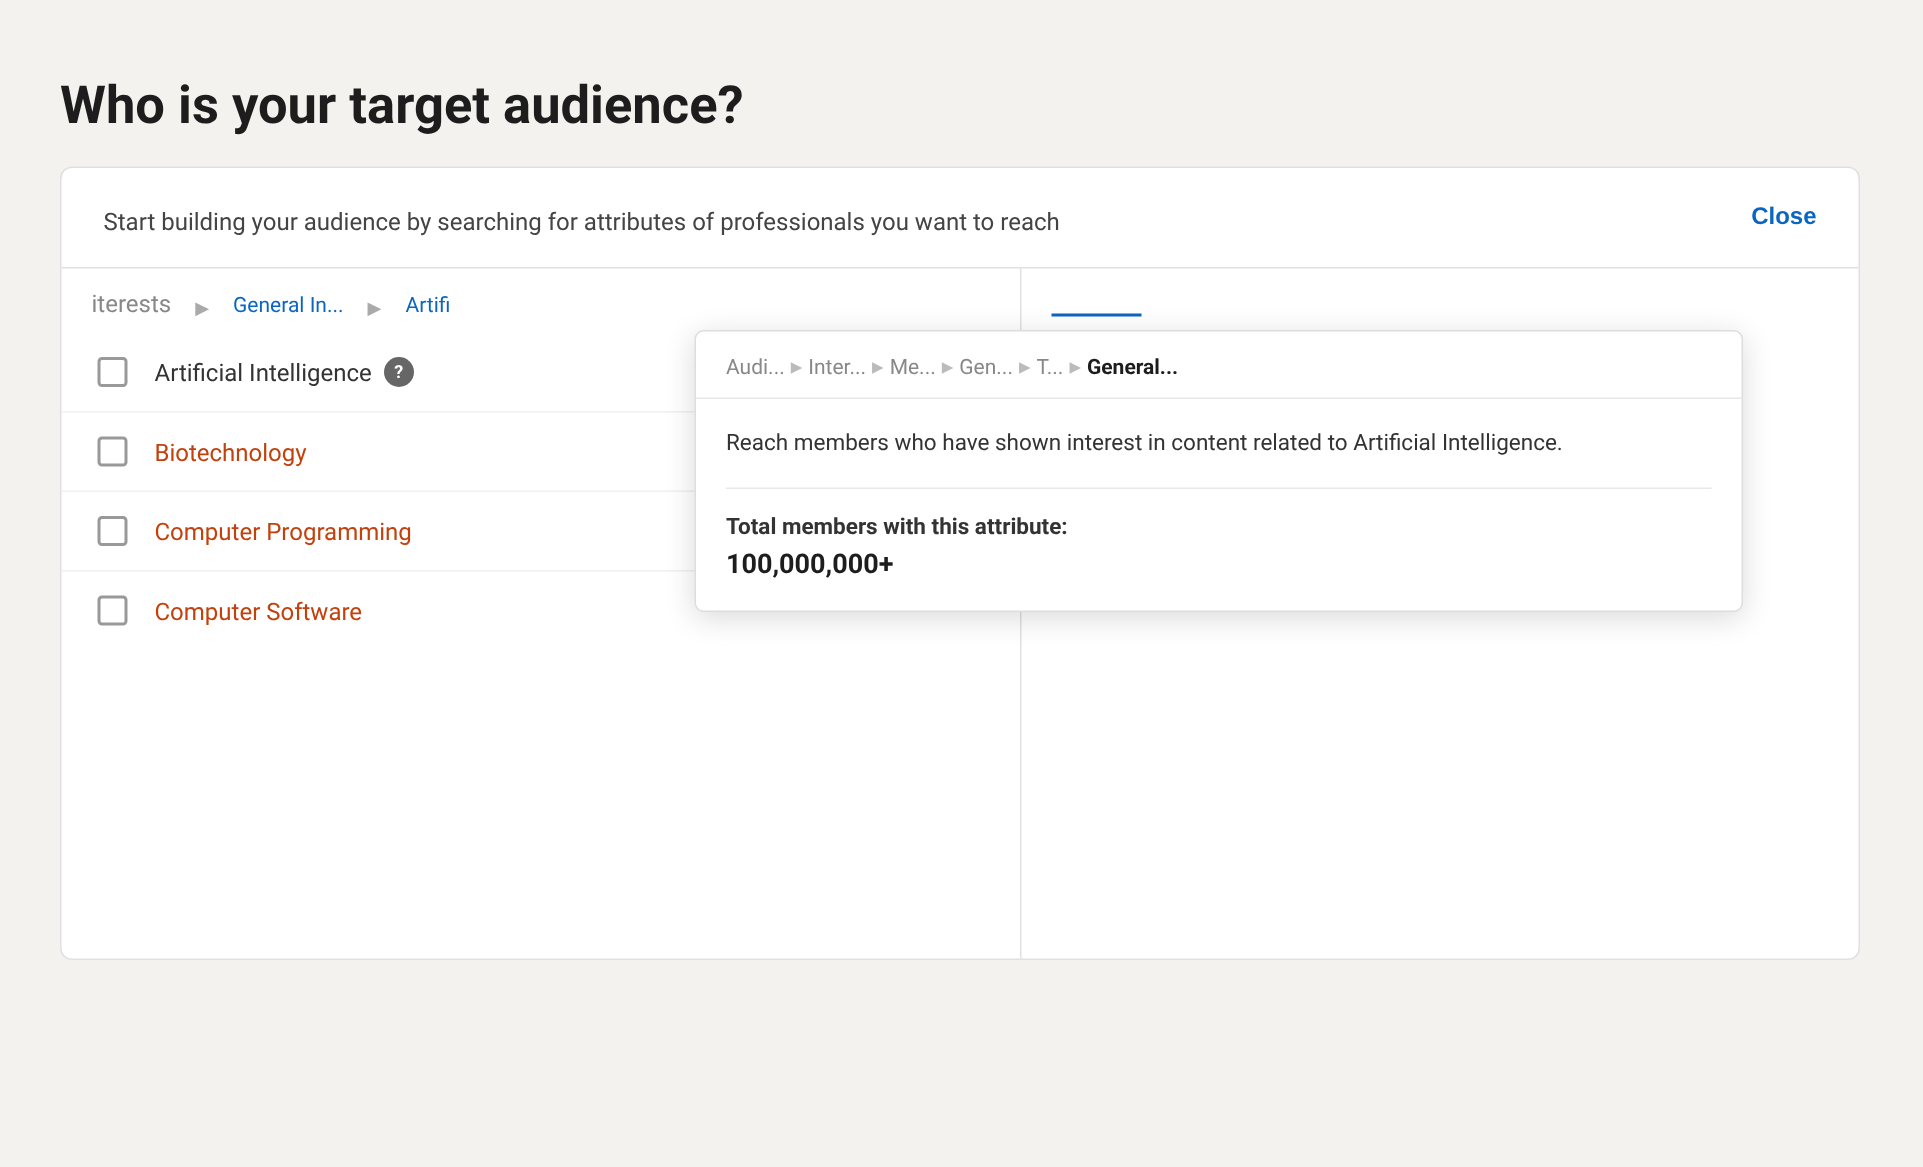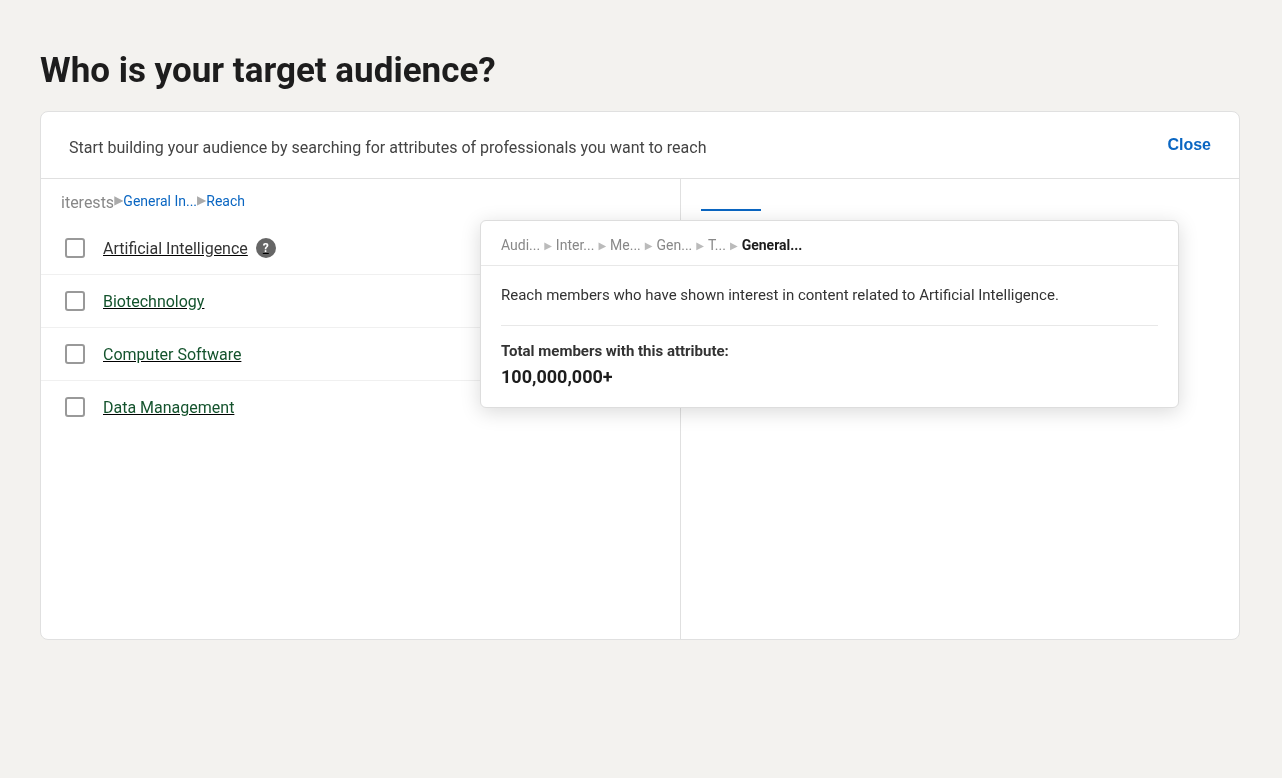--- a/index.html
+++ b/index.html
@@ -59,22 +59,22 @@
       border: none;
       padding: 0;
     }
     .card-body {
       display: flex;
       position: relative;
     }
     .breadcrumb-row {
       padding: 14px 20px 0 20px;
       display: flex;
-      align-items: flex-start;
-      gap: 0;
+      align-items: flex-end;
+      gap: 16px;
       font-size: 14px;
       color: #888;
       overflow: hidden;
     }
     .breadcrumb-item {
       color: #0a66c2;
       cursor: pointer;
       white-space: nowrap;
     }
     .breadcrumb-separator {
@@ -92,37 +92,36 @@
     }
     .list-section {
       padding: 10px 0;
     }
     .list-item {
       display: flex;
       align-items: flex-end;
       padding: 16px 24px;
       cursor: pointer;
       border-bottom: 1px solid #f0f0f0;
-      text-decoration: underline;
     }
     .list-item:last-child {
       border-bottom: none;
     }
     .checkbox {
       width: 20px;
       height: 20px;
       border: 2px solid #999;
       border-radius: 3px;
       margin-right: 18px;
       flex-shrink: 0;
       background: #fff;
     }
     .list-item-label {
       font-size: 16px;
-      color: #14532d;
+      color: #c2410c;
     }
     .list-item-label.ai-item {
       font-size: 16px;
       color: #333;
     }
     .info-icon {
       width: 20px;
       height: 20px;
       border-radius: 50%;
       background: #666;
@@ -133,21 +132,21 @@
       justify-content: center;
       margin-left: 8px;
       font-weight: 700;
       cursor: pointer;
       flex-shrink: 0;
     }
     
     .tooltip-popup {
       position: absolute;
       top: 200px;
-      left: 460px;
+      left: 443px;
       width: 699px;
       background: #fff;
       border: 1px solid #ddd;
       border-radius: 6px;
       box-shadow: 0 4px 20px rgba(0,0,0,0.15);
       z-index: 100;
       padding: 0;
     }
     .tooltip-breadcrumb {
       display: flex;
@@ -218,47 +217,47 @@
 
     <div class="card-body">
 
       <div class="left-panel">
 
         <div class="breadcrumb-row">
           <span class="list-item-label" style="color:#888;">iterests</span>
           <span class="breadcrumb-separator">▶</span>
           <span class="breadcrumb-item">General In...</span>
           <span class="breadcrumb-separator">▶</span>
-          <span class="breadcrumb-item">Reach</span>
+          <span class="breadcrumb-item">Artifi</span>
         </div>
 
         <div class="list-section">
 
           <div class="list-item">
             <div class="checkbox"></div>
             <span class="list-item-label ai-item">Artificial Intelligence</span>
             <div class="info-icon">?</div>
           </div>
 
           <div class="list-item">
             <div class="checkbox"></div>
             <span class="list-item-label">Biotechnology</span>
           </div>
 
 
+          <div class="list-item">
+            <div class="checkbox"></div>
+            <span class="list-item-label">Computer Programming</span>
+          </div>
 
           <div class="list-item">
             <div class="checkbox"></div>
             <span class="list-item-label">Computer Software</span>
           </div>
 
-          <div class="list-item">
-            <div class="checkbox"></div>
-            <span class="list-item-label">Data Management</span>
-          </div>
 
         </div>
       </div>
 
       <div class="right-panel">
         <div class="right-panel-underline"></div>
       </div>
     </div>
   </div>
 

